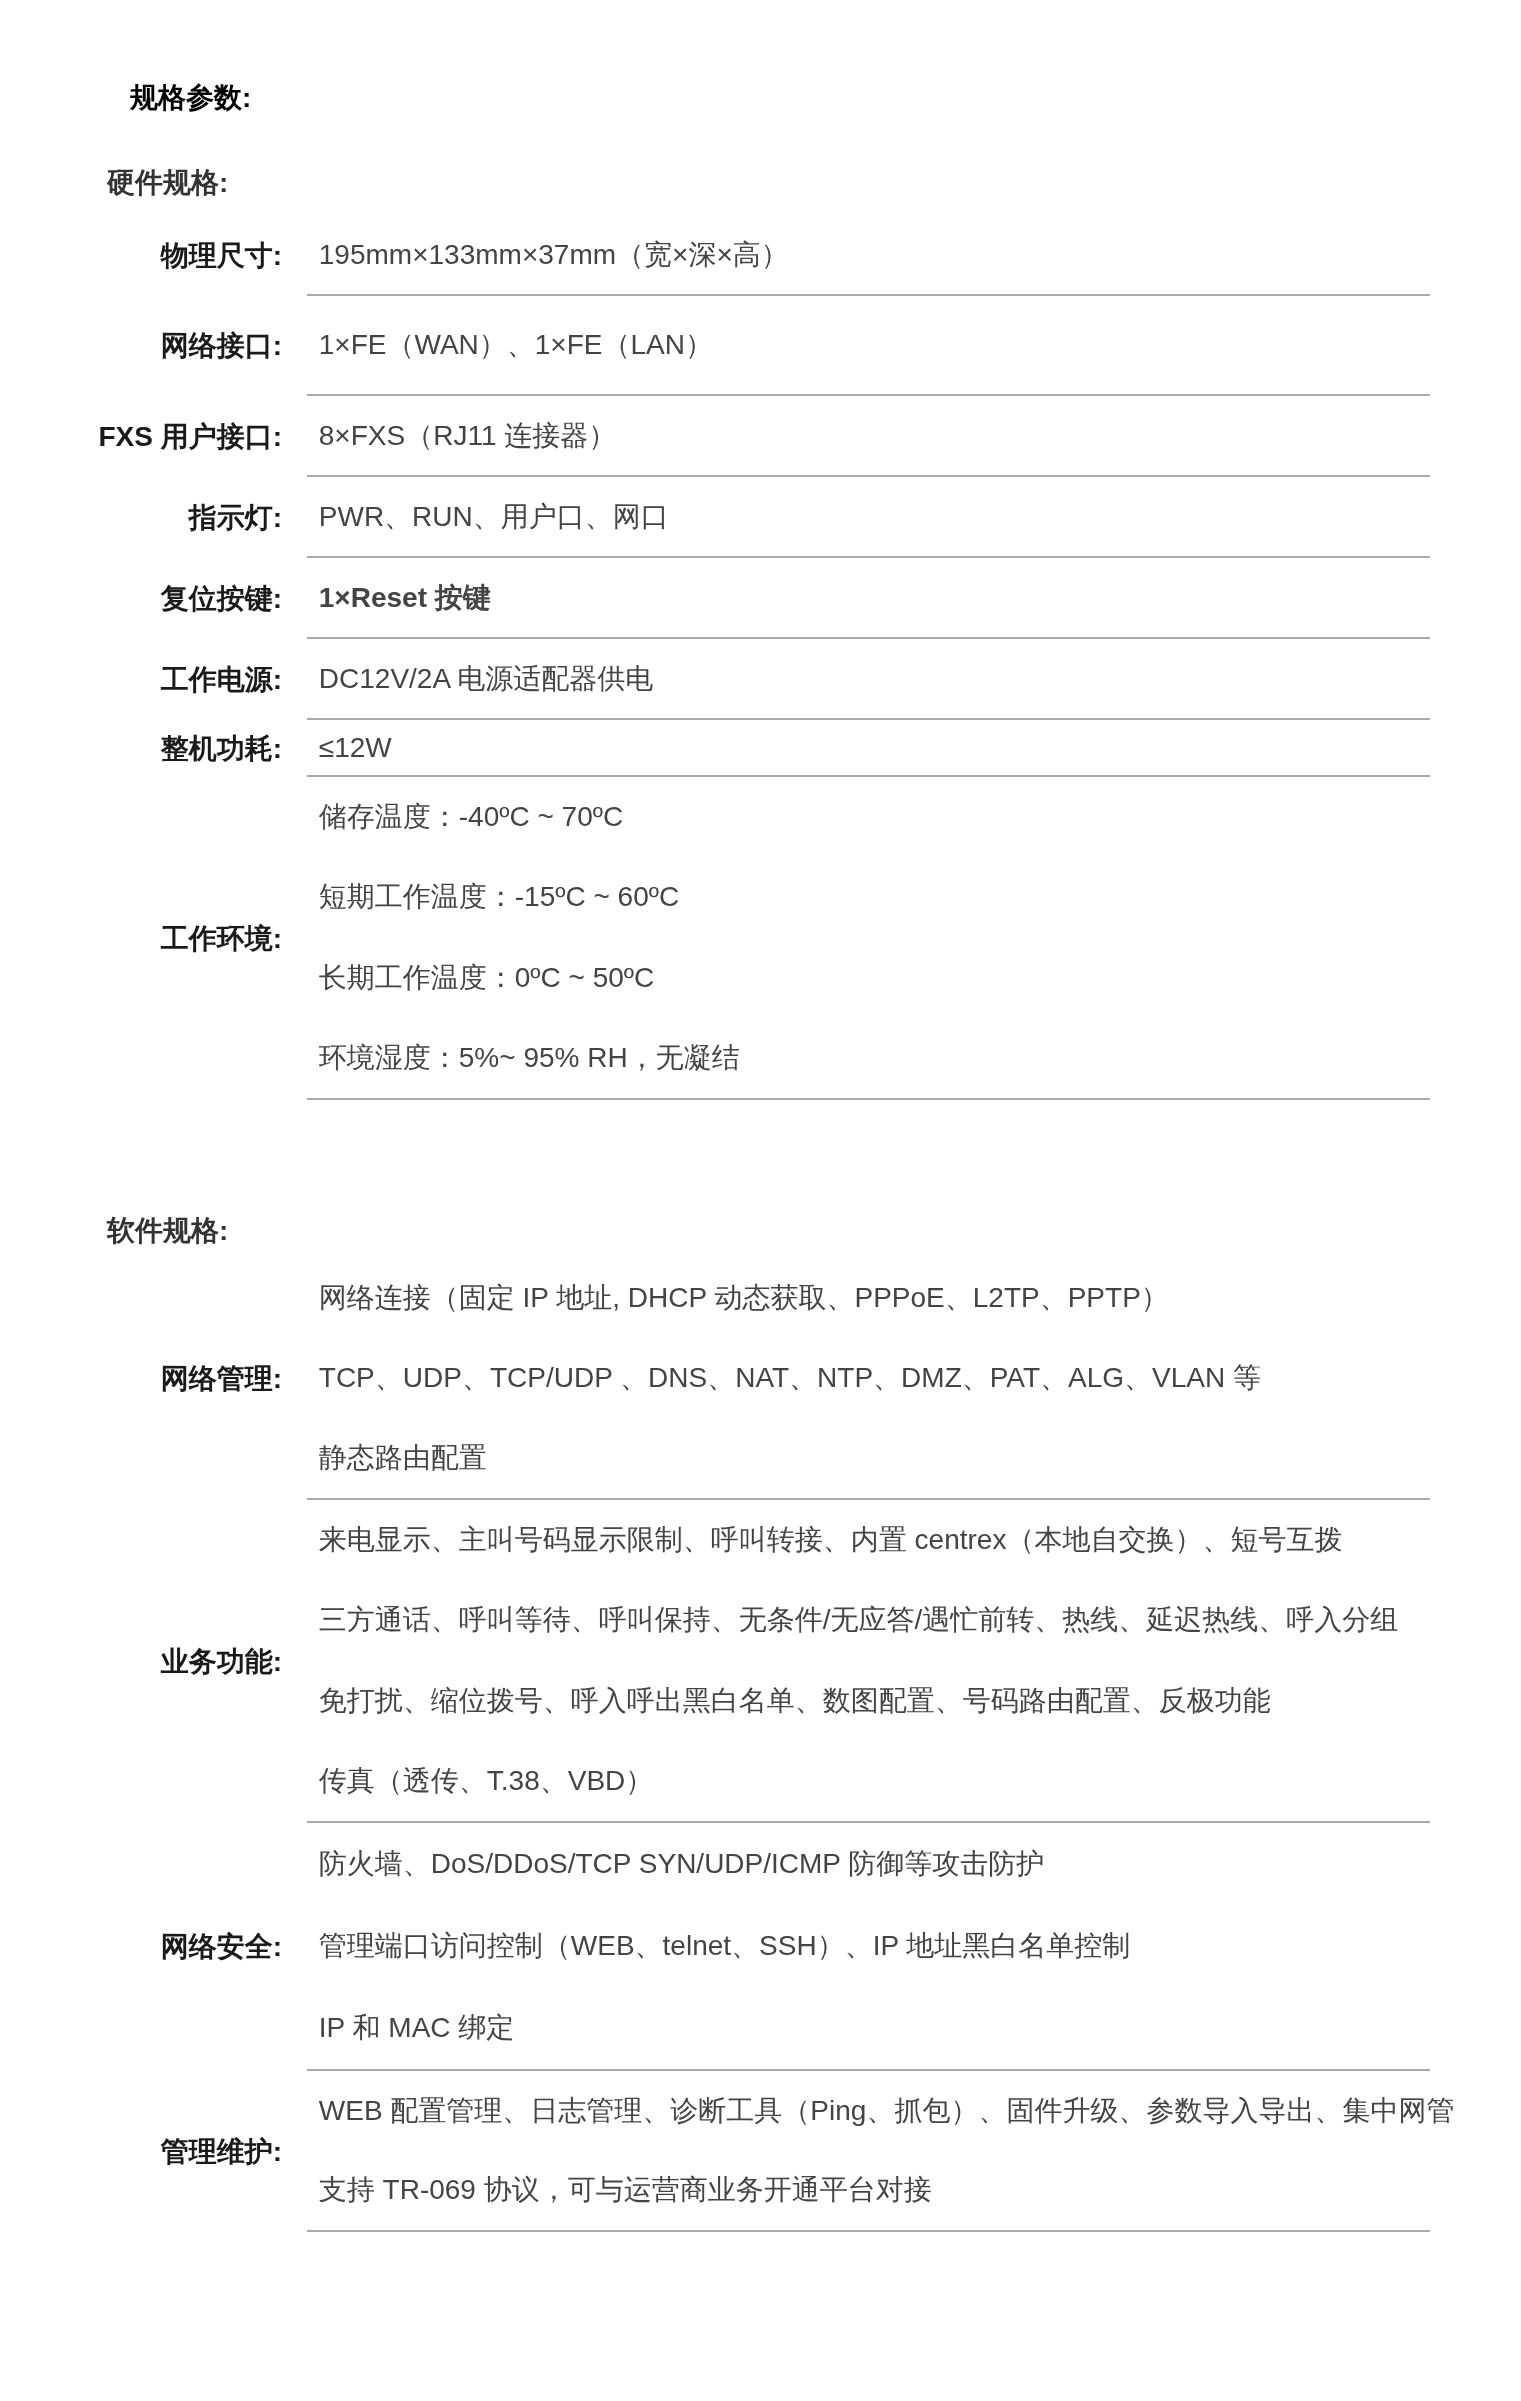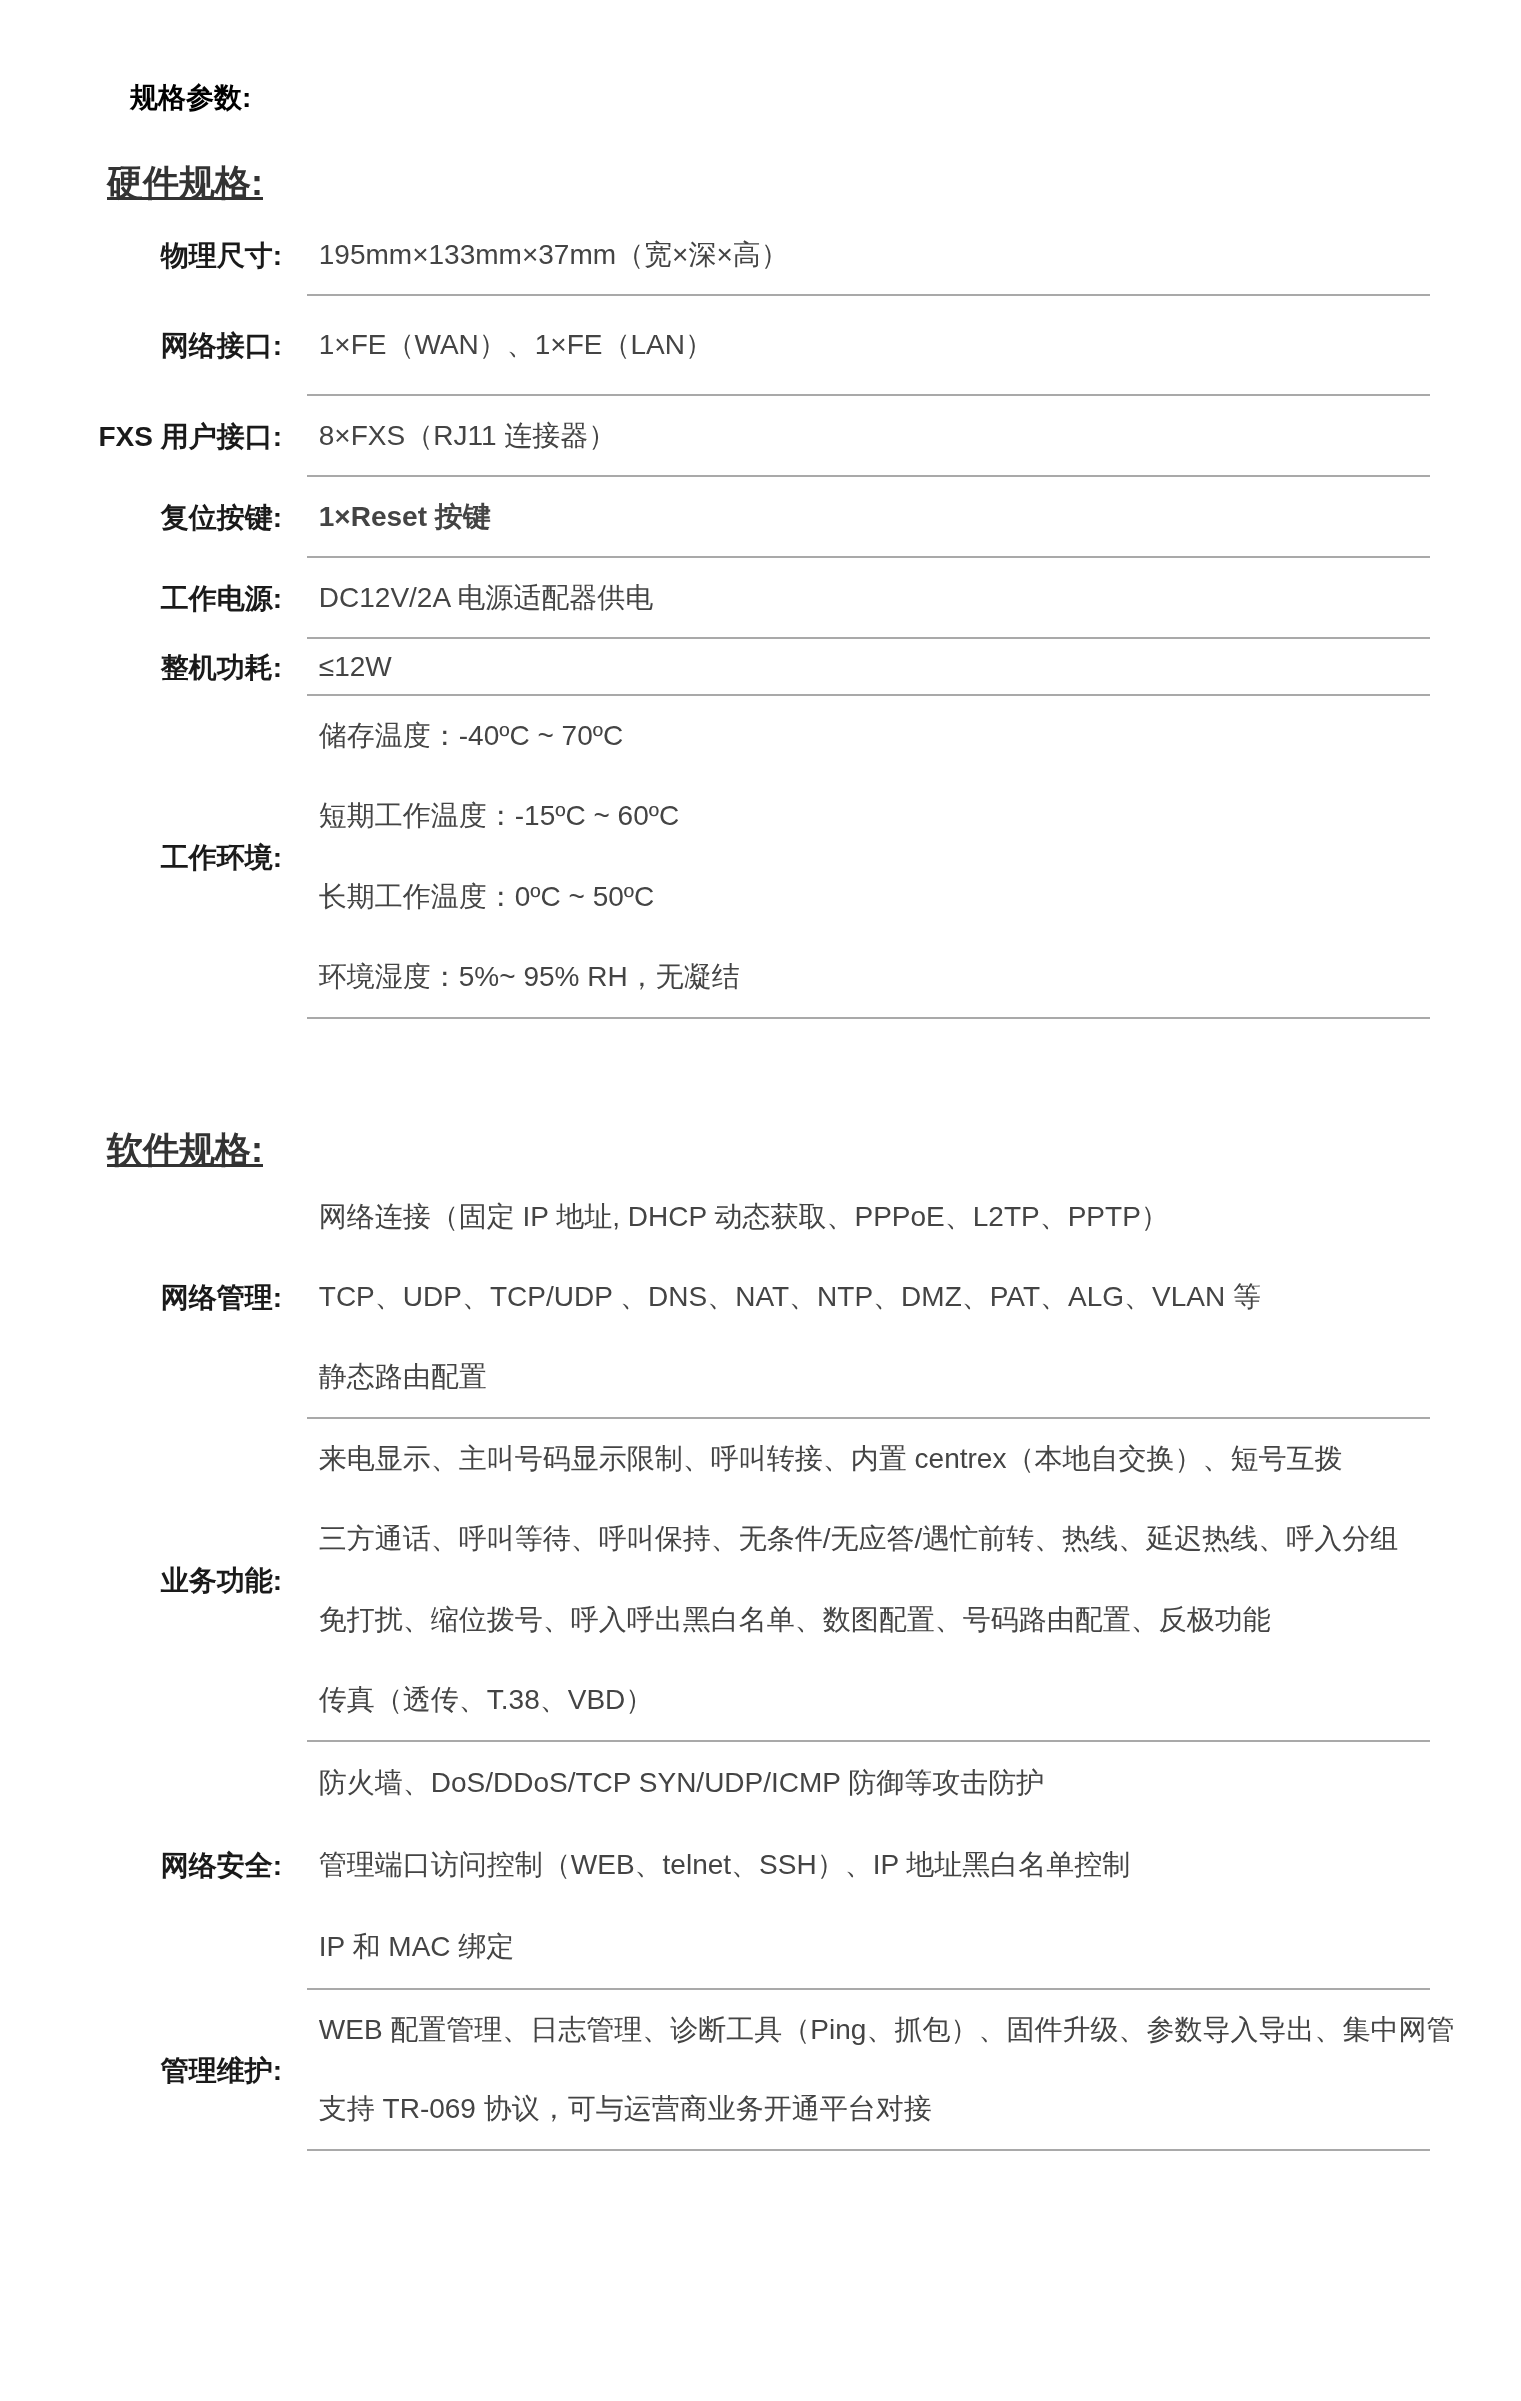--- a/index.html
+++ b/index.html
@@ -15,25 +15,24 @@
   }
   .main-title{
     margin:0 0 0 130px;
     font-size:28px;
     line-height:33px;
     font-weight:700;
     color:var(--title,#000);
   }
   .section-heading{
     margin:52px 0 0 107px;
-    font-size:36px;
+    font-size:28px;
     line-height:33px;
     font-weight:700;
     color:var(--heading,#333);
-    text-decoration:underline;
   }
   .spec-table{margin-top:16px;}
   .spec-section:nth-child(2) .section-heading{margin-top:114px;}
   .spec-section:nth-child(2) .spec-table{margin-top:11px;}
   .spec-row{
     display:flex;
     align-items:stretch;
   }
   .spec-row-label{
     width:282px;
@@ -83,20 +82,26 @@
           <div class="spec-row">
             <div class="spec-row-label">网络接口:</div>
             <div class="spec-values" style="height: 100px;">
               <div class="spec-value-line">1×FE（WAN）、1×FE（LAN）</div>
             </div>
           </div>
           <div class="spec-row">
             <div class="spec-row-label">FXS 用户接口:</div>
             <div class="spec-values" style="height: 81px;">
               <div class="spec-value-line">8×FXS（RJ11 连接器）</div>
+            </div>
+          </div>
+          <div class="spec-row">
+            <div class="spec-row-label">指示灯:</div>
+            <div class="spec-values" style="height: 81px;">
+              <div class="spec-value-line">PWR、RUN、用户口、网口</div>
             </div>
           </div>
           <div class="spec-row">
             <div class="spec-row-label">复位按键:</div>
             <div class="spec-values" style="height: 81px; font-weight: bold;">
               <div class="spec-value-line">1×Reset 按键</div>
             </div>
           </div>
           <div class="spec-row">
             <div class="spec-row-label">工作电源:</div>

